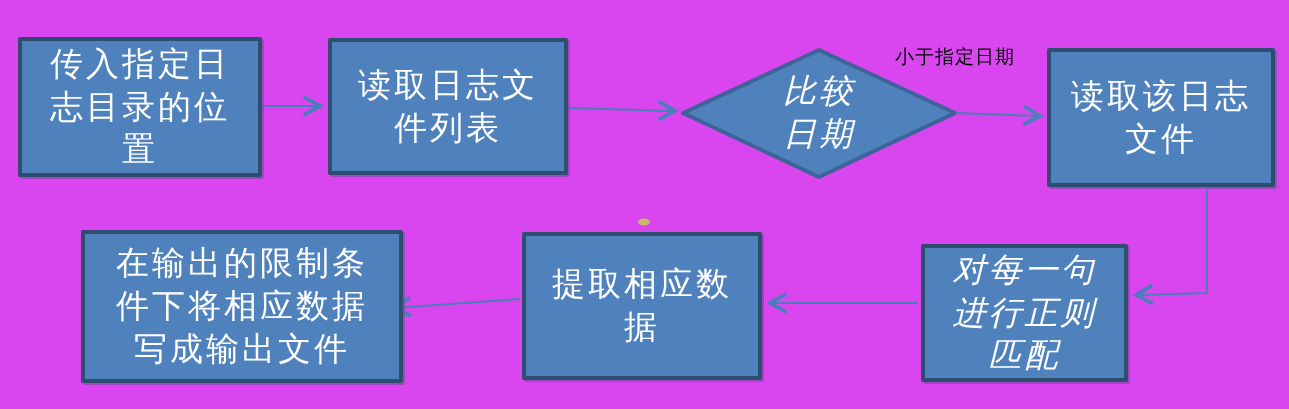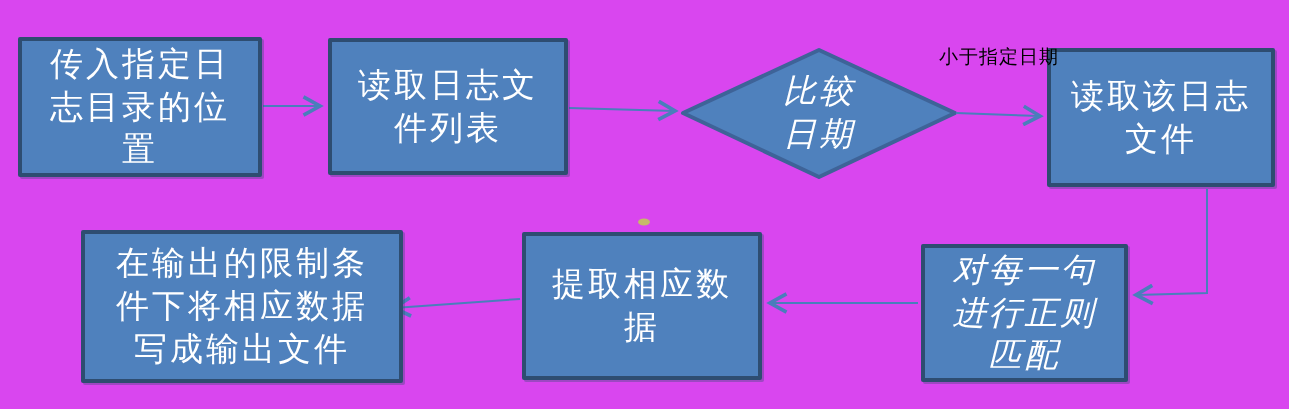--- a/index.html
+++ b/index.html
@@ -44,21 +44,20 @@
     line-height: 1.3;
     letter-spacing: 3px;
     white-space: pre-line;
   }
   .edge-label {
     position: absolute;
     color: #000000;
     font-size: 19px;
     letter-spacing: 1px;
     white-space: nowrap;
-    margin-left: 44px;
   }
   
   .n-input-dir   { left: 18px;   top: 37px;  width: 244px; height: 140px; }
   .n-read-list   { left: 328px;  top: 38px;  width: 240px; height: 137px; }
   .n-read-file   { left: 1047px; top: 48px;  width: 228px; height: 139px; }
   .n-regex-match { left: 921px;  top: 244px; width: 207px; height: 138px; font-style: italic; }
   .n-extract     { left: 522px;  top: 232px; width: 240px; height: 148px; }
   .n-write-out   { left: 63px;   top: 230px; width: 322px; height: 153px; margin-left: 18px; }
   .n-compare-lbl { left: 719px;  top: 63px;  width: 200px; height: 100px; font-style: italic; }
   .lbl-less-than { left: 895px;  top: 44px; }

